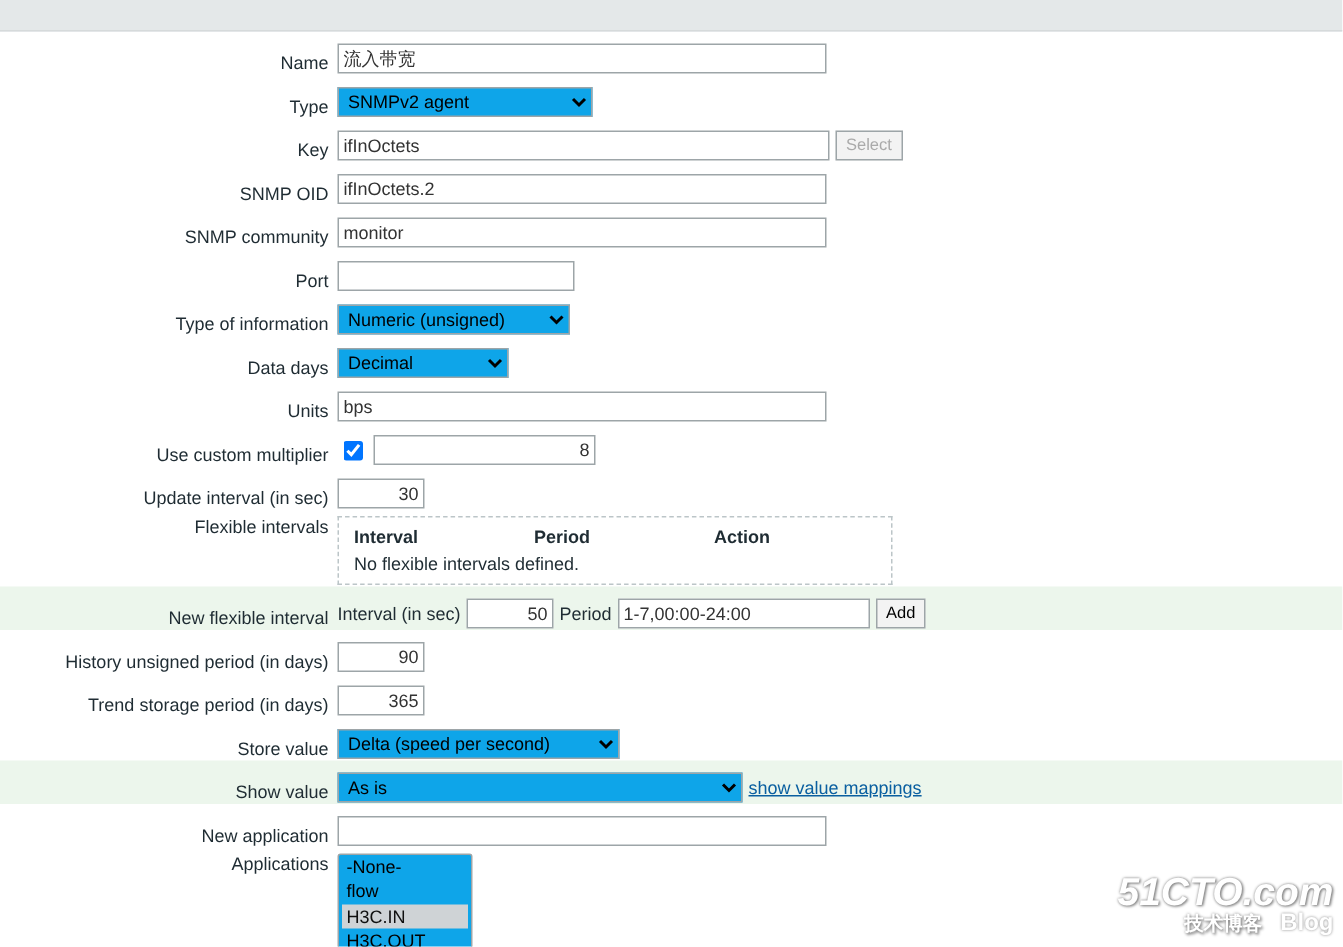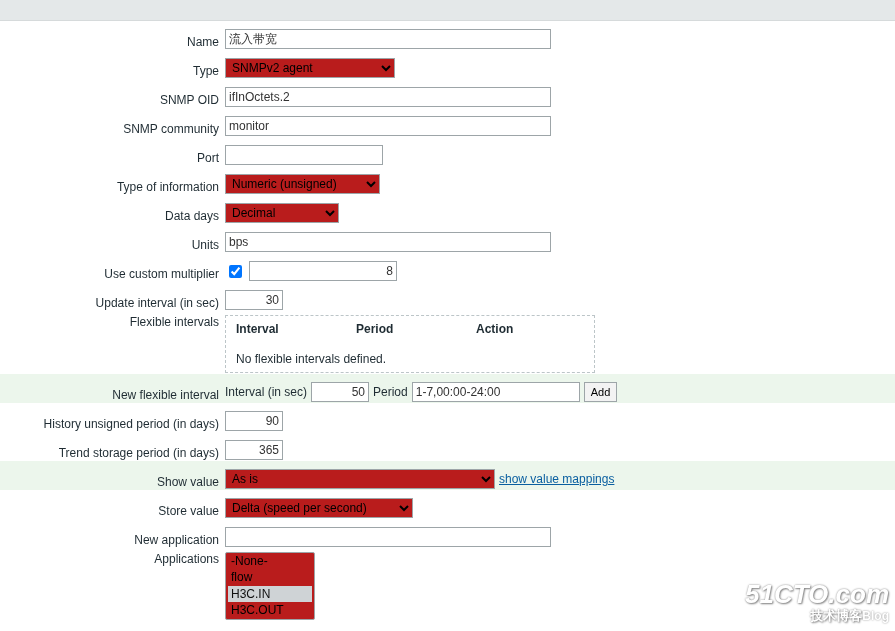--- a/index.html
+++ b/index.html
@@ -5,57 +5,64 @@
 html,body{margin:0;padding:0;font-family:Verdana,Arial,sans-serif;font-size:12px;color:#1f2c33;background:#fff}
 .container{width:895px;height:631px;position:relative;background:#fff}
 .topbar{height:20px;background:#e4e8e9;border-bottom:1px solid #d6dadb}
 .form-row{display:flex;align-items:flex-end;min-height:27px;padding:1px 0}
 .form-row.tight{align-items:flex-start;padding-top:4px}
 .highlight{background:#ecf6ec}
 .label-cell{width:225px;text-align:right;padding-right:6px;box-sizing:border-box}
 .input-cell{flex:1;display:flex;align-items:center;gap:4px}
 input[type=text]{border:1px solid #9da5a8;height:18px;padding:0 3px;font-family:inherit;font-size:12px;color:#333;background:#fff}
 input.w50{width:50px;text-align:right}
-select{border:1px solid #9da5a8;height:20px;font-family:inherit;font-size:12px;background:#b91c1c;padding:0 2px}
+select{border:1px solid #9da5a8;height:20px;font-family:inherit;font-size:12px;background:#0ea5e9;padding:0 2px}
 select[multiple]{height:auto}
 button,.btn{border:1px solid #9da5a8;background:#f3f3f3;font-family:inherit;font-size:11px;height:20px;padding:0 6px;cursor:pointer}
 button:disabled{color:#aaa;cursor:default}
 .flex-table{border:1px dashed #bcc5c8;padding:6px 10px;width:370px;box-sizing:border-box}
-.flex-table .hdr{display:flex;font-weight:bold;margin-bottom:16px}
+.flex-table .hdr{display:flex;font-weight:bold;margin-bottom:4px}
 .flex-table .col1{width:120px}
 .flex-table .col2{width:120px}
 .flex-table .col3{flex:1}
 .link{color:#0a5fa0;text-decoration:underline;cursor:pointer}
 .apps-select{width:90px;font-family:inherit;font-size:12px;border:1px solid #9da5a8}
 .apps-select option{padding:1px 3px}
 .apps-select option[selected]{background:#cfd3d6}
 .watermark{position:absolute;right:6px;bottom:6px;text-align:right;pointer-events:none}
 .watermark .big{font-family:Arial,sans-serif;font-weight:bold;font-style:italic;font-size:26px;color:#fff;text-shadow:0 0 2px #888,1px 1px 2px #888;line-height:1}
 .watermark .small{font-family:sans-serif;font-size:13px;color:#fff;font-weight:bold;text-shadow:0 0 2px #888,1px 1px 2px #888}
-.watermark .blog{font-size:12px;font-style:normal;font-weight:bold;color:#fff;text-shadow:0 0 2px #888;margin-left:0}
+.watermark .blog{font-size:16px;font-style:normal;font-weight:bold;color:#fff;text-shadow:0 0 2px #888;margin-left:12px}
 </style>
 </head>
 <body>
 <div class="container">
 <div class="topbar"></div>
 
 <div class="form-row">
  <div class="label-cell">Name</div>
  <div class="input-cell">
         <input type="text" style="width: 318px;" value="流入带宽">
       </div>
 </div>
 
 <div class="form-row">
  <div class="label-cell">Type</div>
  <div class="input-cell">
         <select style="width:170px"><option>SNMPv2 agent</option></select>
       </div>
 </div>
 
+<div class="form-row">
+ <div class="label-cell">Key</div>
+ <div class="input-cell">
+  <input type="text" style="width: 320px;" value="ifInOctets">
+  <button disabled="">Select</button>
+ </div>
+</div>
 
 <div class="form-row">
  <div class="label-cell">SNMP OID</div>
  <div class="input-cell">
         <input type="text" style="width: 318px;" value="ifInOctets.2">
       </div>
 </div>
 
 <div class="form-row">
  <div class="label-cell">SNMP community</div>
@@ -139,33 +146,33 @@
       </div>
 </div>
 
 <div class="form-row">
  <div class="label-cell">Trend storage period (in days)</div>
  <div class="input-cell">
         <input type="text" class="w50" value="365" style="">
       </div>
 </div>
 
+<div class="form-row">
+ <div class="label-cell">Store value</div>
+ <div class="input-cell">
+        <select style="width:188px"><option>Delta (speed per second)</option></select>
+      </div>
+</div>
+
 <div class="form-row highlight">
  <div class="label-cell">Show value</div>
  <div class="input-cell">
   <select style="width:270px"><option>As is</option></select>
   <span class="link">show value mappings</span>
  </div>
-</div>
-
-<div class="form-row">
- <div class="label-cell">Store value</div>
- <div class="input-cell">
-        <select style="width:188px"><option>Delta (speed per second)</option></select>
-      </div>
 </div>
 
 <div class="form-row">
  <div class="label-cell">New application</div>
  <div class="input-cell">
         <input type="text" style="width: 318px;" value="">
       </div>
 </div>
 
 <div class="form-row tight">

